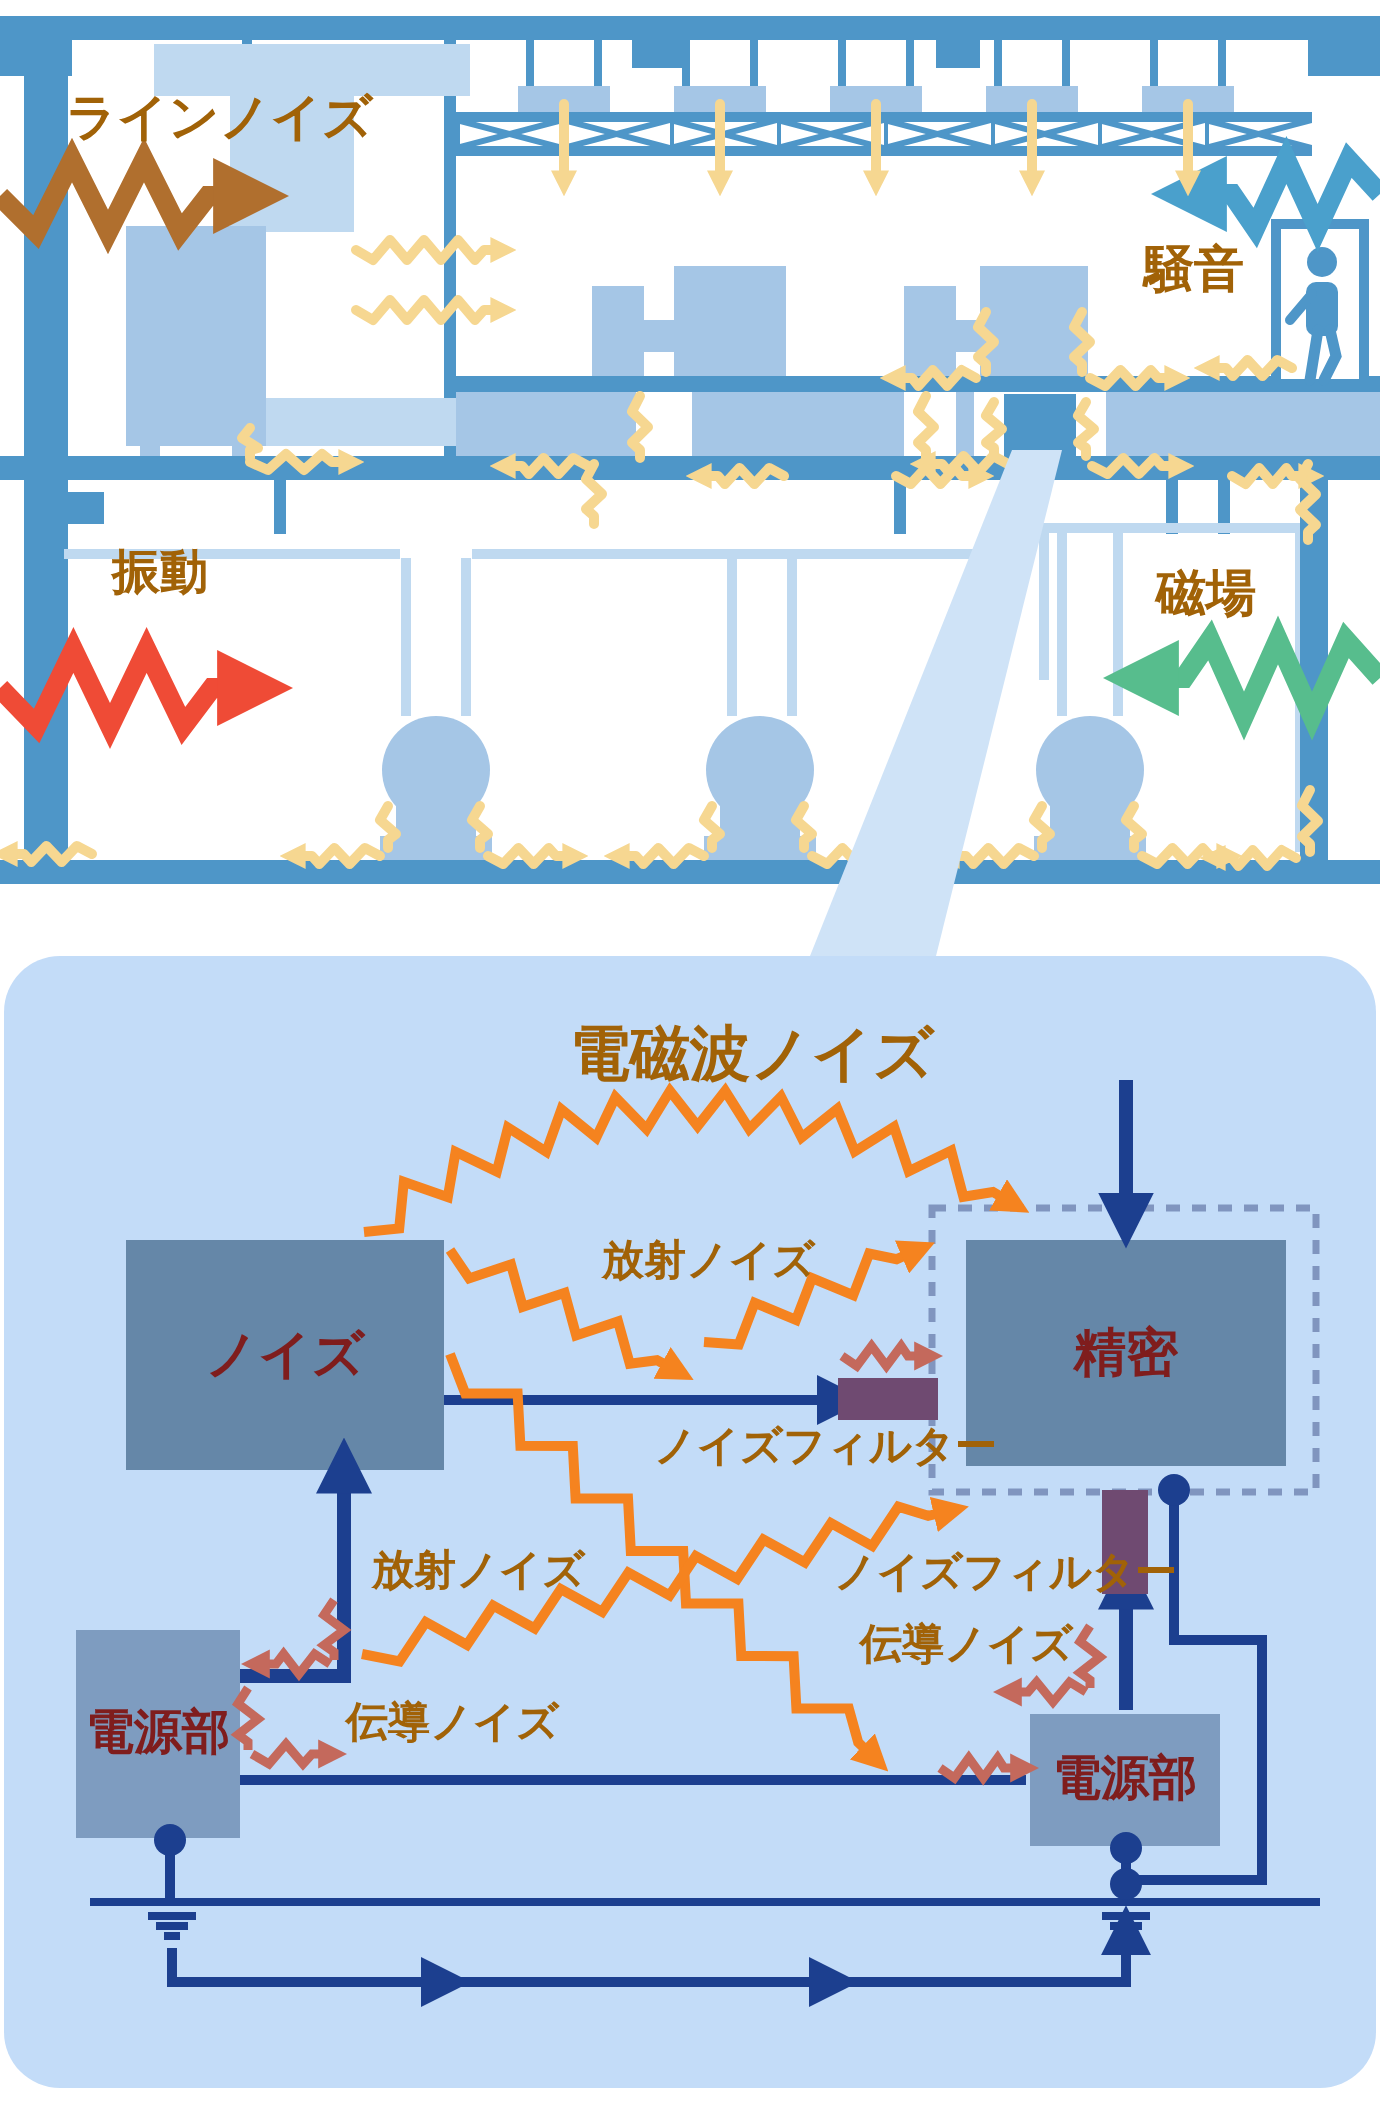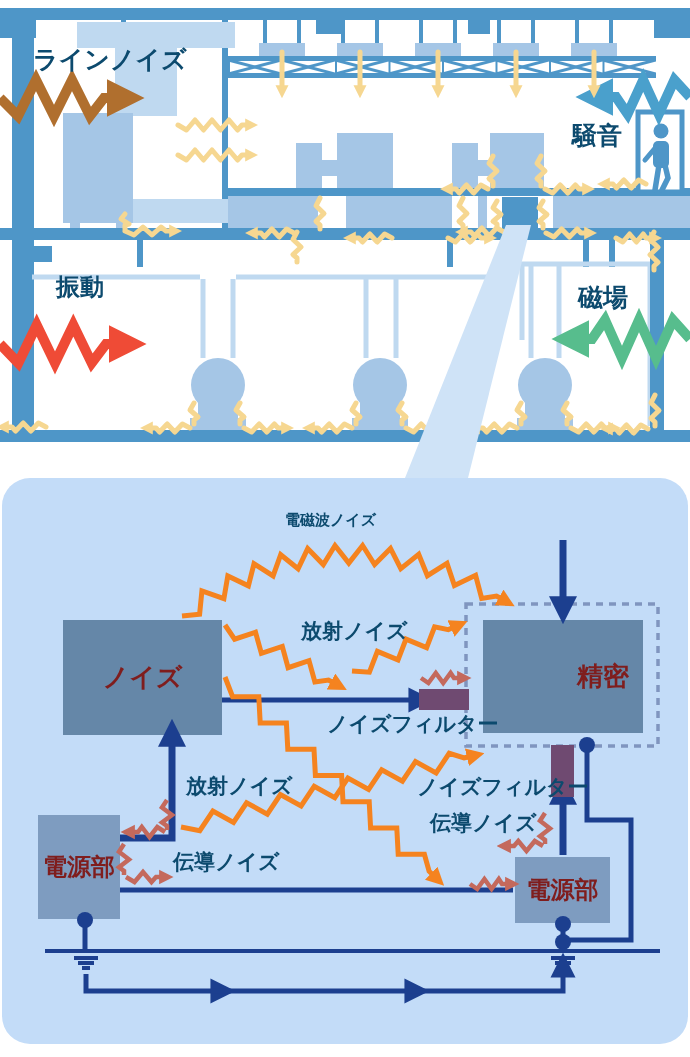--- a/index.html
+++ b/index.html
@@ -1,19 +1,19 @@
 <!DOCTYPE html>
 <html style="--c-structure: #4e96c8; --c-machine: #a5c6e6; --c-duct: #bfd9f0; --c-callout: #cfe3f7; --c-panel-bg: #c3dcf8; --c-box-steel: #6587a8; --c-box-power: #7e9cc0; --c-navy: #1c3f8f; --c-orange: #f5831f; --c-brick: #c4695c; --c-purple: #6f4a71; --c-brown: #b06f2e; --c-red: #ef4b36; --c-green: #57bd8d; --c-cyan: #4aa0cc; --c-yellow: #f6d791; --c-dash-border: #8095bf;"><head>
 <meta charset="utf-8">
 <style>
   html,body{margin:0;padding:0;background:#ffffff;}
   #stage{position:relative;width:690px;height:1057px;background:#ffffff;overflow:hidden;
          font-family:"Liberation Sans","DejaVu Sans",sans-serif;}
   #gfx{position:absolute;left:0;top:0;width:690px;height:1057px;}
-  .lbl{position:absolute;color:#0c4a6e;font-weight:bold;white-space:nowrap;line-height:1.05;}
+  .lbl{position:absolute;color:#a16207;font-weight:bold;white-space:nowrap;line-height:1.05;}
   .boxlbl{position:absolute;display:flex;flex-direction:column;align-items:center;justify-content:center;
           color:#7f1d1d;font-weight:bold;text-align:center;line-height:1.25;}
   
   .sS{fill:var(--c-structure);} .sL{fill:var(--c-machine);} .sD{fill:var(--c-duct);}
   .sW{fill:#ffffff;} .sC{fill:var(--c-callout);} .sP{fill:var(--c-panel-bg);}
   .sBox{fill:var(--c-box-steel);} .sPow{fill:var(--c-box-power);} .sPur{fill:var(--c-purple);}
   .sNavy{fill:var(--c-navy);}
   
   .lnN{stroke:var(--c-navy);stroke-width:5;fill:none;}
   .lnN7{stroke:var(--c-navy);stroke-width:7;fill:none;}
@@ -309,32 +309,32 @@
       <polyline class="zR" marker-end="url(#mR)" points="470,884 477.2,889 484.4,879 491.6,889 498.8,879 502,884 506,884"></polyline>
     </g>
   </g>
 </svg>
 
 <div class="lbl" style="left:33px;top:46px;font-size:25px;">ラインノイズ</div>
 <div class="lbl" style="left:572px;top:122px;font-size:25px;text-align:center;">騒音</div>
 <div class="lbl" style="left:56px;top:274px;font-size:24px;">振動</div>
 <div class="lbl" style="left:578px;top:284px;font-size:25px;">磁場</div>
 
-<div class="lbl" style="left:285px;top:512px;font-size:15px;">電磁波ノイズ</div>
+<div class="lbl" style="left:285px;top:512px;font-size:30px;">電磁波ノイズ</div>
 <div class="lbl" style="left:301px;top:620px;font-size:21px;">放射ノイズ</div>
 <div class="lbl" style="left:327px;top:713px;font-size:21px;">ノイズフィルター</div>
 <div class="lbl" style="left:186px;top:775px;font-size:21px;">放射ノイズ</div>
 <div class="lbl" style="left:173px;top:851px;font-size:21px;">伝導ノイズ</div>
 <div class="lbl" style="left:417px;top:776px;font-size:21px;">ノイズフィルター</div>
 <div class="lbl" style="left:430px;top:812px;font-size:21px;">伝導ノイズ</div>
 
 <div class="boxlbl" style="left:63px;top:620px;width:159px;height:115px;font-size:26px;">
   <span>ノイズ</span>
 </div>
-<div class="boxlbl" style="left:483px;top:620px;width:160px;height:113px;font-size:26px;padding-left:40px;">
+<div class="boxlbl" style="left:483px;top:620px;width:160px;height:113px;font-size:26px;">
   <span>精密</span>
 </div>
 <div class="boxlbl" style="left:38px;top:815px;width:82px;height:104px;font-size:24px;">
   <span>電源部</span>
 </div>
 <div class="boxlbl" style="left:515px;top:857px;width:95px;height:66px;font-size:24px;">
   <span>電源部</span>
 </div>
 
 </div>

